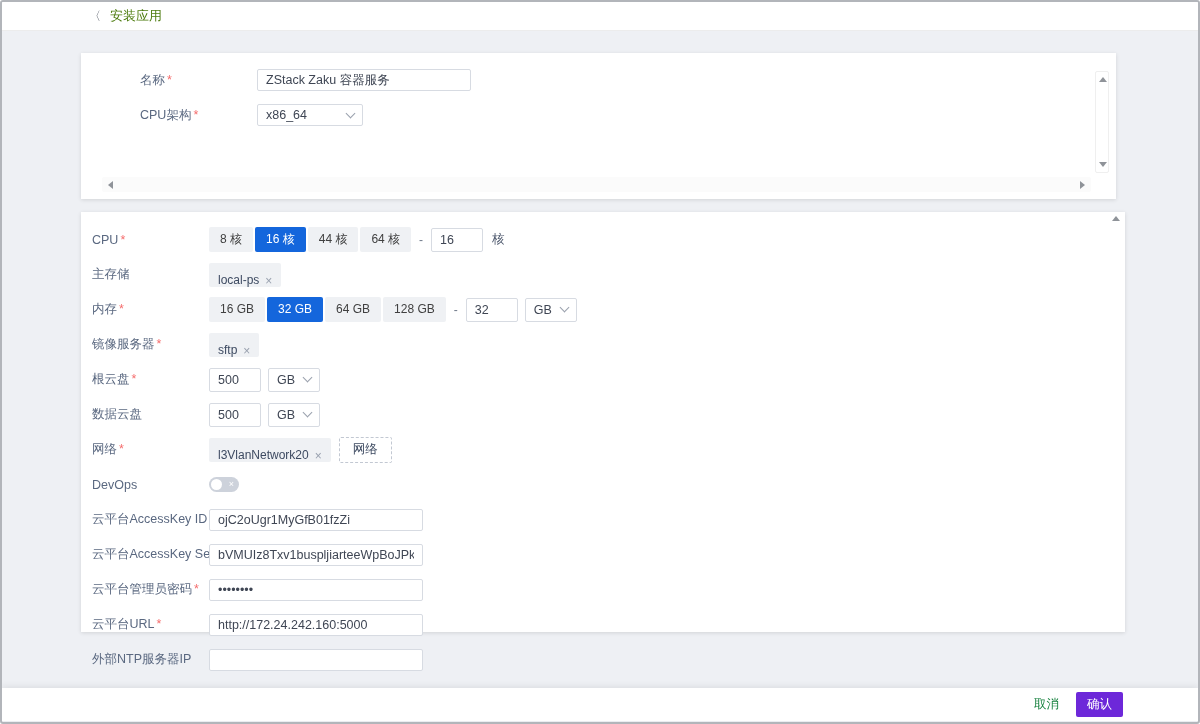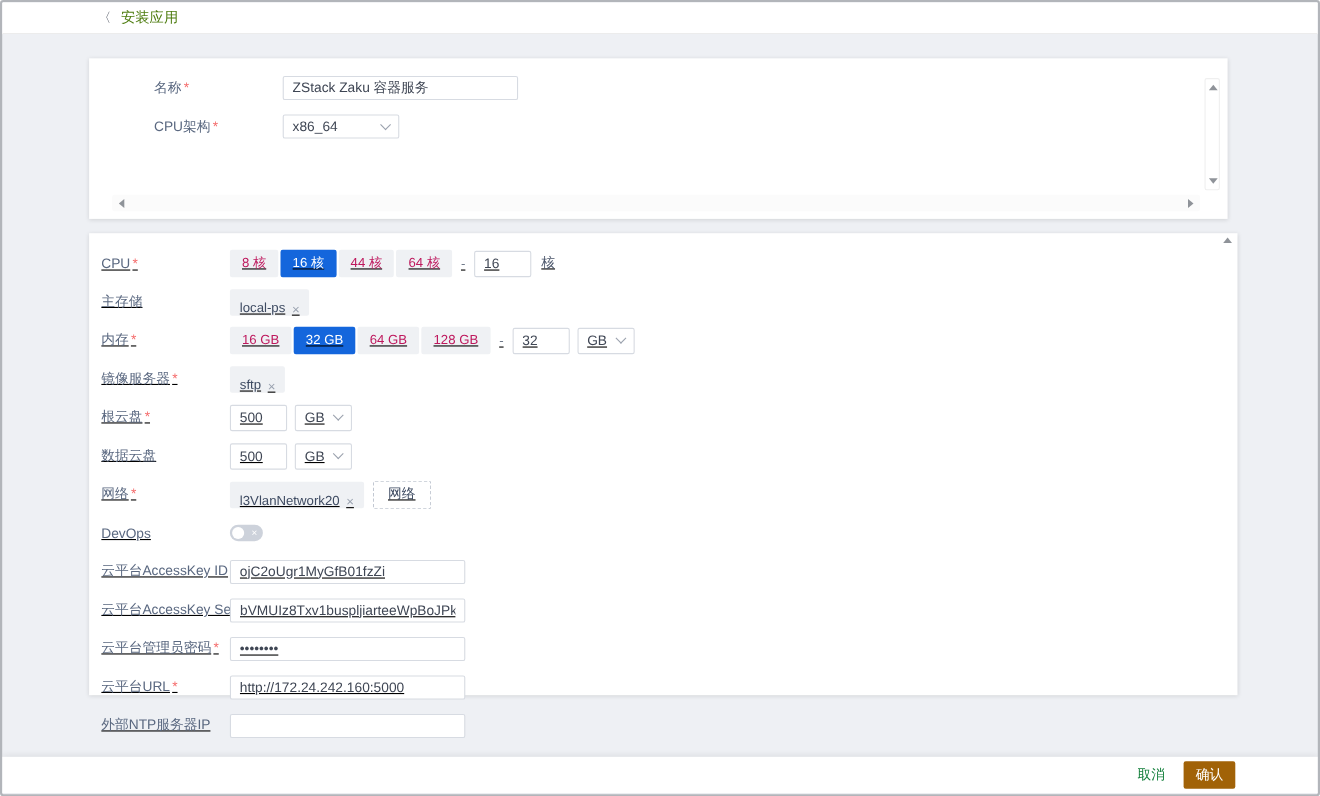--- a/index.html
+++ b/index.html
@@ -6,37 +6,37 @@
   html,body { width:1200px; height:724px; background:#fff; }
   body { font-family:"Liberation Sans","DejaVu Sans",sans-serif; }
   .screen{ position:relative; width:1200px; height:724px; border:2px solid #b2b5ba; border-radius:3px; background:#eef0f4; overflow:hidden; }
   
   .topbar{ position:absolute; top:0; left:0; right:0; height:29px; background:#fff; border-bottom:1px solid #ececec; display:flex; align-items:center; padding-left:87px; }
   .back{ font-size:12px; color:#595f6b; cursor:pointer; margin-right:9px; line-height:1; }
   .title{ font-size:13px; color:#4d7c0f; }
   
   .panel{ position:absolute; background:#fff; box-shadow:0 1px 4px rgba(0,0,0,.12); }
   .panel1{ left:79px; top:51px; width:1035px; height:146px; }
-  .panel2{ left:79px; top:210px; width:1044px; height:420px;text-decoration:underline; }
+  .panel2{ left:79px; top:210px; width:1044px; height:420px; }
   .p1rows{ padding:16px 0 0 11px; }
   .frow{ display:flex; align-items:center; height:22px; margin-bottom:13px;margin-left:48px; }
   .p2row{ display:flex; align-items:center; height:35px; padding-left:11px; }
   .p2pad{ padding-top:10px; }
   .flabel{ width:117px; flex:0 0 117px; font-size:12.5px; color:#5a6880; white-space:nowrap; overflow:hidden; }
   .req{ color:#f56c6c; margin-left:2px; }
   
   .inp{ height:22px; border:1px solid #d7dbe2; border-radius:2px; padding:0 8px; font-size:12.5px; color:#3f4654; font-family:inherit; background:#fff; outline:none; }
   .inp-wide{ width:214px; }
   .inp-sm{ width:52px; height:24px; }
   .sel{ display:flex; align-items:center; justify-content:space-between; border:1px solid #d7dbe2; border-radius:2px; background:#fff; padding:0 8px; cursor:pointer; font-size:12.5px; color:#3f4654; }
   .sel-md{ width:106px; height:22px; }
   .sel-sm{ width:52px; height:24px; }
   .chev{ width:7px; height:7px; border-right:1px solid #9aa1ad; border-bottom:1px solid #9aa1ad; transform:rotate(45deg); margin-top:-4px; flex:0 0 7px; }
   
-  .chip{ display:inline-block; height:25px; line-height:25px; padding:0 11px; background:#eff1f4; color:#be185d; font-size:12px; border-radius:2px; margin-right:2px; cursor:pointer; }
+  .chip{ display:inline-block; height:25px; line-height:25px; padding:0 11px; background:#eff1f4; color:#404040; font-size:12px; border-radius:2px; margin-right:2px; cursor:pointer; }
   .chip.on{ background:#1466dc; color:#fff; }
   .dash{ margin:0 8px 0 6px; color:#707a8a; font-size:12px; }
   .unit{ margin-left:9px; font-size:12.5px; color:#4a556a; }
   
   .tag{ display:inline-flex; align-items:flex-end; height:24px; padding:0 9px; background:#eff1f4; border-radius:2px; font-size:12px; color:#3d4a61; }
   .tag .x{ margin-left:6px; color:#98a0ae; font-size:12px; cursor:pointer; line-height:1; }
   .addbtn{ display:inline-flex; align-items:center; height:26px; padding:0 13px; border:1px dashed #c2c8d2; border-radius:2px; background:#fff; font-size:12.5px; color:#3d4a61; margin-left:8px; cursor:pointer; }
   
   .toggle{ position:relative; width:30px; height:15px; border-radius:8px; background:#cdd2db; cursor:pointer; }
   .toggle .knob{ position:absolute; left:2px; top:2px; width:11px; height:11px; border-radius:50%; background:#fff; }
@@ -45,21 +45,21 @@
   .vtrack{ position:absolute; right:7px; top:18px; width:14px; height:102px; background:#fff; border:1px solid #efefef; border-radius:2px; }
   .tri{ width:0; height:0; position:absolute; cursor:pointer; }
   .tri-up{ border-left:4px solid transparent; border-right:4px solid transparent; border-bottom:5px solid #8f9399; }
   .tri-down{ border-left:4px solid transparent; border-right:4px solid transparent; border-top:5px solid #8f9399; }
   .tri-left{ border-top:4px solid transparent; border-bottom:4px solid transparent; border-right:5px solid #8f9399; }
   .tri-right{ border-top:4px solid transparent; border-bottom:4px solid transparent; border-left:5px solid #8f9399; }
   .htrack{ position:absolute; left:21px; right:25px; bottom:7px; height:15px; background:#fbfbfb; border-radius:2px; }
   
   .footer{ position:absolute; left:0; right:0; bottom:1px; height:33px; background:#fff; box-shadow:0 -2px 6px rgba(0,0,0,.07); display:flex; align-items:center; justify-content:flex-end; padding-right:75px; }
   .cancel{ font-size:12.5px; color:#15803d; cursor:pointer; margin-right:17px; }
-  .confirm{ height:25px; padding:0 11px; background:#a16207; color:#fff; font-size:12.5px; border:none; border-radius:2px; cursor:pointer; display:flex; align-items:center; font-family:inherit; }
+  .confirm{ height:25px; padding:0 11px; background:#6d28d9; color:#fff; font-size:12.5px; border:none; border-radius:2px; cursor:pointer; display:flex; align-items:center; font-family:inherit; }
 </style>
 </head>
 <body>
 
 <div class="screen">
 
   <div class="topbar">
     <span class="back">〈</span>
     <span class="title">安装应用</span>
   </div>

